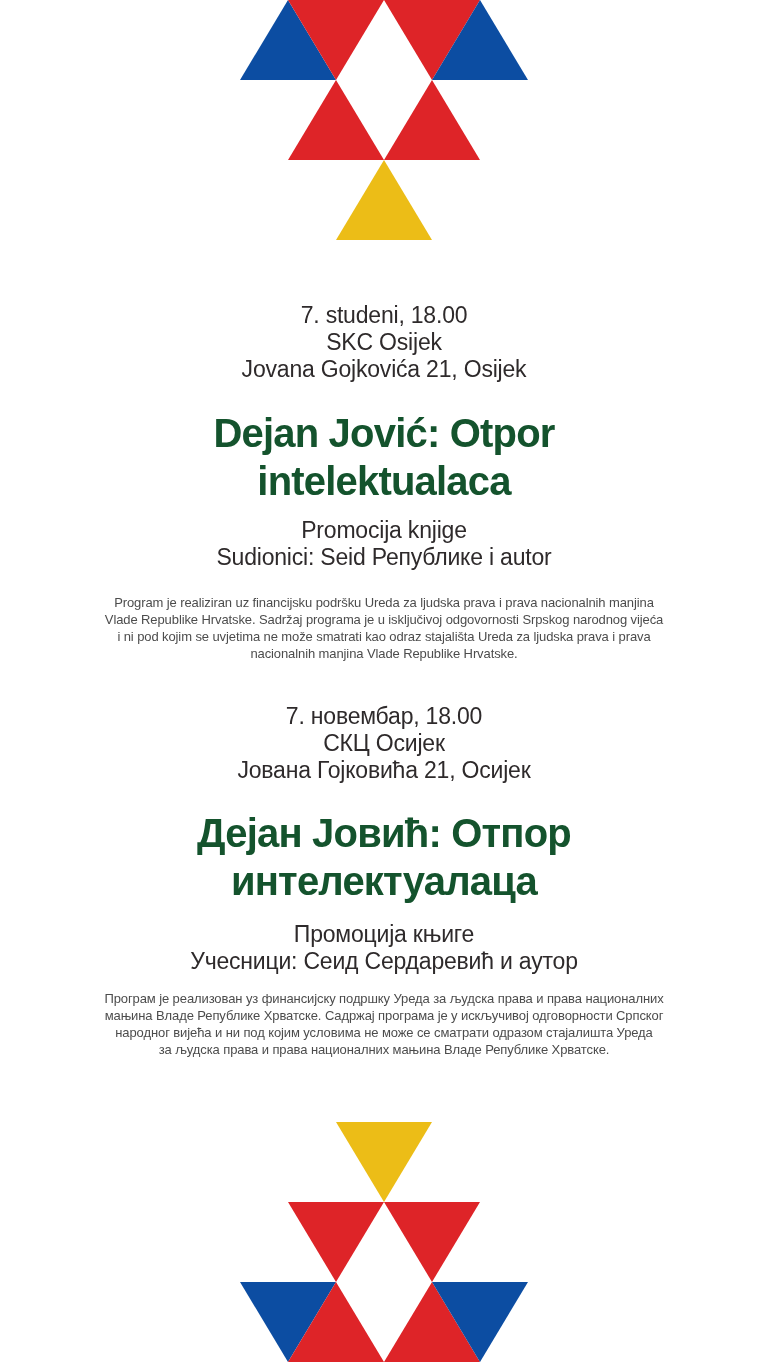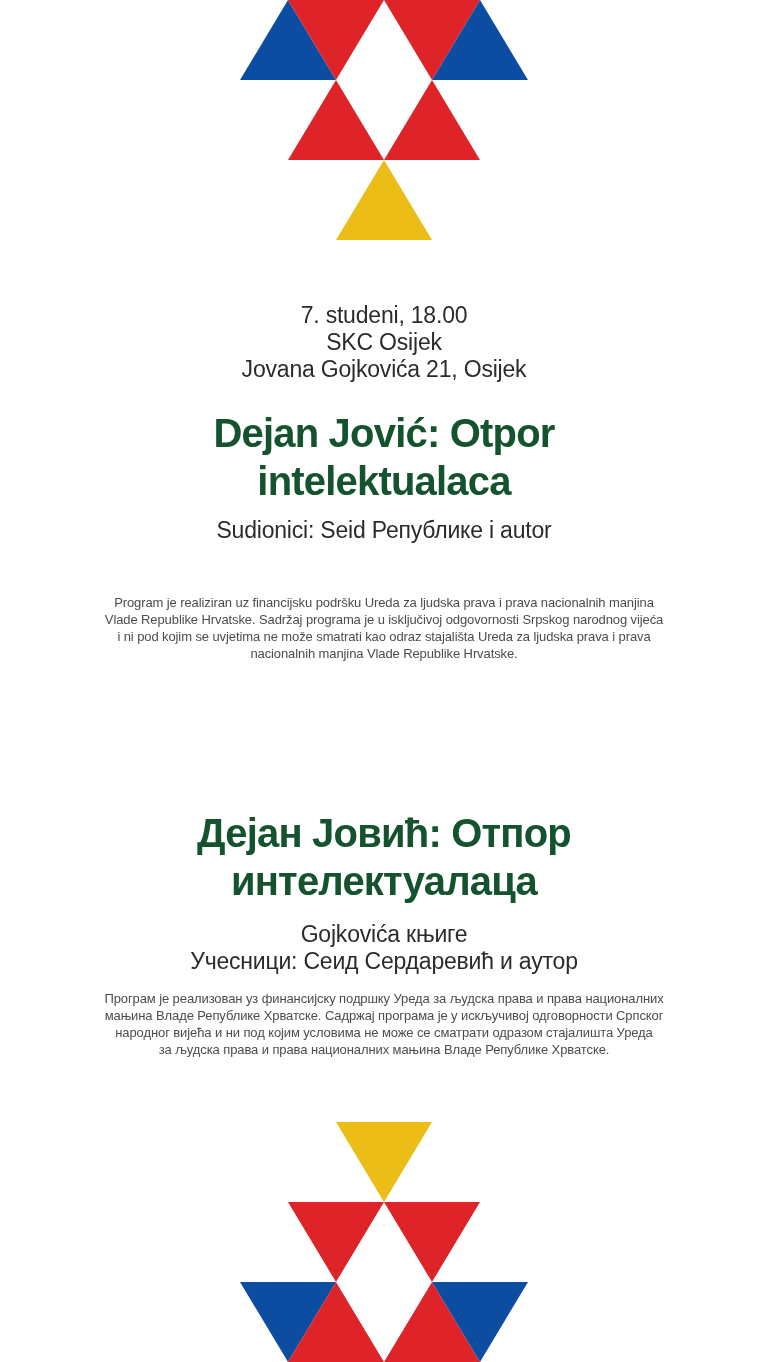--- a/index.html
+++ b/index.html
@@ -78,38 +78,44 @@
     <div class="line">SKC Osijek</div>
     <div class="line">Jovana Gojkovića 21, Osijek</div>
   </div>
 
   <h1 class="textblock title title-latin" style="margin:0;">
     <div class="line">Dejan Jović: Otpor</div>
     <div class="line">intelektualaca</div>
   </h1>
 
   <div class="textblock subtitle subtitle-latin">
+    <div class="line">Promocija knjige</div>
     <div class="line">Sudionici: Seid Републике i autor</div>
   </div>
 
   <div class="textblock disclaimer disclaimer-latin">
     <div class="line">Program je realiziran uz financijsku podršku Ureda za ljudska prava i prava nacionalnih manjina</div>
     <div class="line">Vlade Republike Hrvatske. Sadržaj programa je u isključivoj odgovornosti Srpskog narodnog vijeća</div>
     <div class="line">i ni pod kojim se uvjetima ne može smatrati kao odraz stajališta Ureda za ljudska prava i prava</div>
     <div class="line">nacionalnih manjina Vlade Republike Hrvatske.</div>
   </div>
 
+  <div class="textblock meta meta-cyrillic">
+    <div class="line">7. новембар, 18.00</div>
+    <div class="line">СКЦ Осијек</div>
+    <div class="line">Јована Гојковића 21, Осијек</div>
+  </div>
 
   <h1 class="textblock title title-cyrillic" style="margin:0;">
     <div class="line">Дејан Јовић: Отпор</div>
     <div class="line">интелектуалаца</div>
   </h1>
 
   <div class="textblock subtitle subtitle-cyrillic">
-    <div class="line">Gojkovića књиге</div>
+    <div class="line">Промоција књиге</div>
     <div class="line">Учесници: Сеид Сердаревић и аутор</div>
   </div>
 
   <div class="textblock disclaimer disclaimer-cyrillic">
     <div class="line">Програм је реализован уз финансијску подршку Уреда за људска права и права националних</div>
     <div class="line">мањина Владе Републике Хрватске. Садржај програма је у искључивој одговорности Српског</div>
     <div class="line">народног вијећа и ни под којим условима не може се сматрати одразом стајалишта Уреда</div>
     <div class="line">за људска права и права националних мањина Владе Републике Хрватске.</div>
   </div>
 

